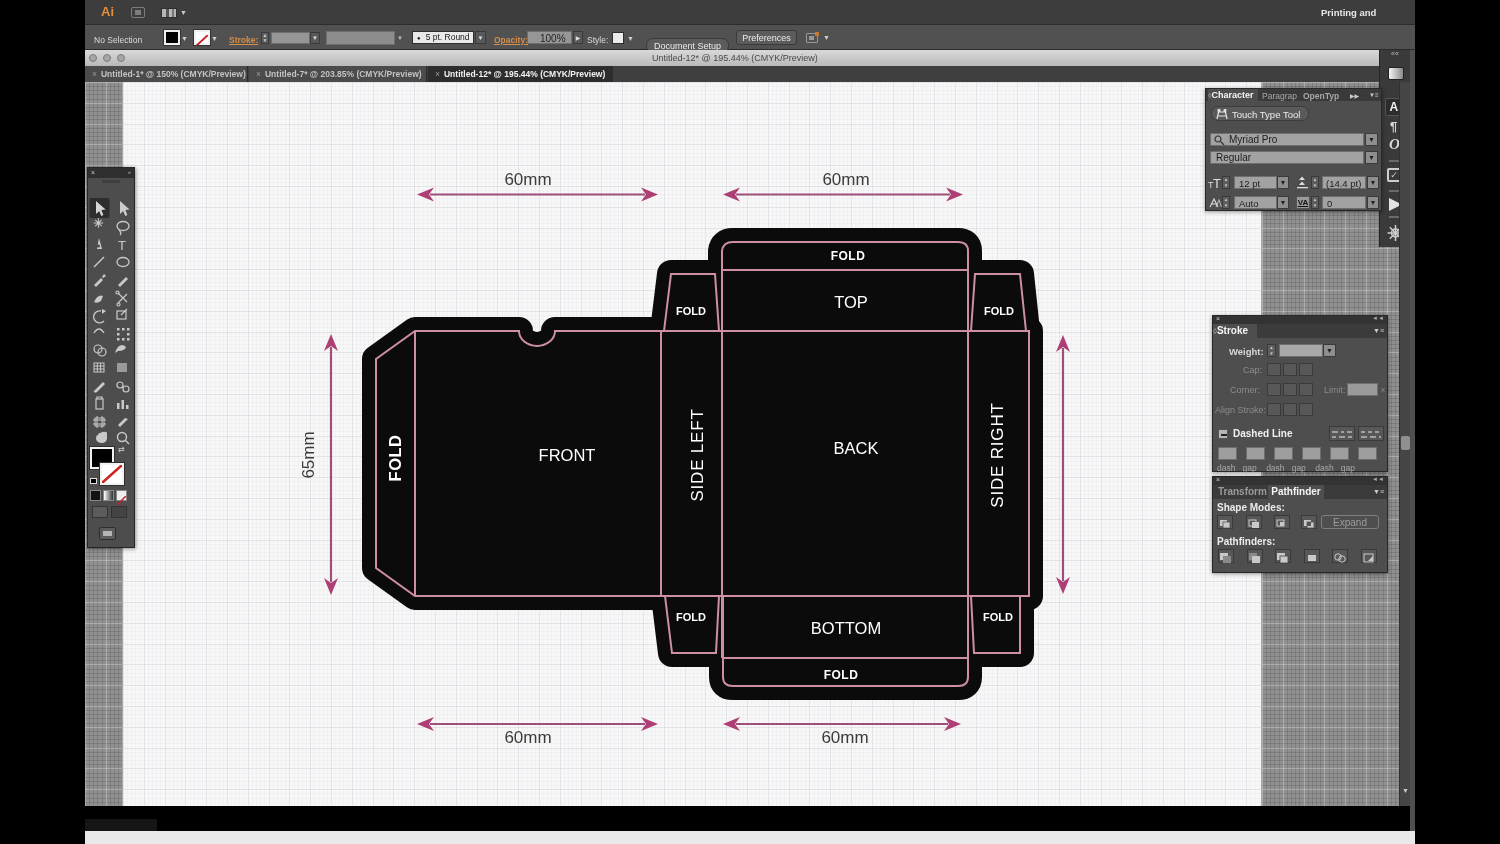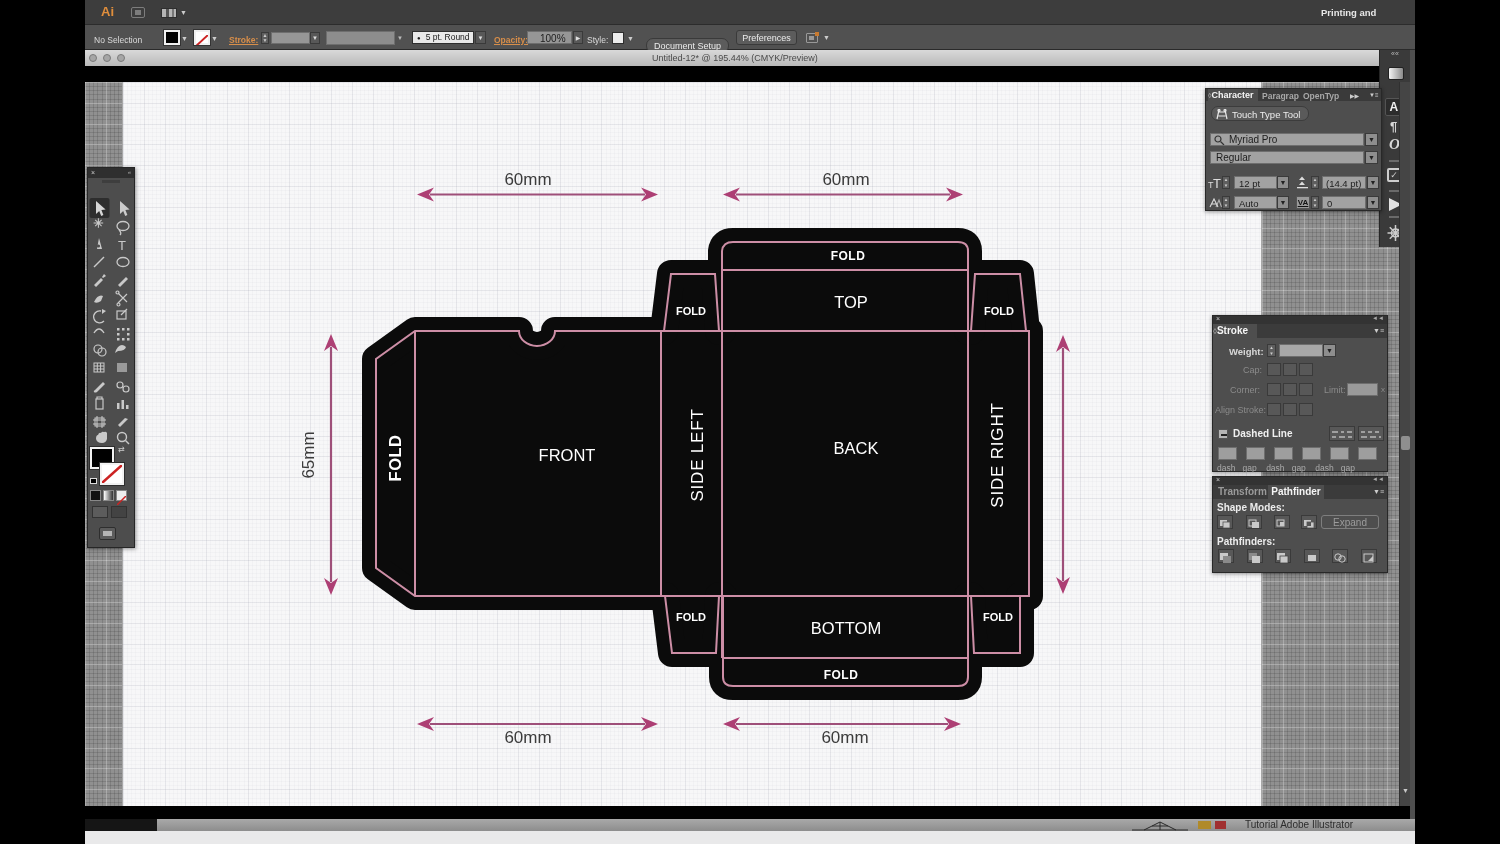--- a/index.html
+++ b/index.html
@@ -83,20 +83,25 @@
         <div class="abs" style="left:8px;top:-2px;width:4px;height:4px;background:#c87a30;"></div>
       </div>
     <div class="lbl" style="left:738px;top:9px;font-size:7px;color:#ccc;">▼</div>
   </div>
   <div class="abs" id="titlebar">
     <div class="abs" style="left:4px;top:4px;width:8px;height:8px;border-radius:50%;background:#a6a6a6;border:1px solid #7b7b7b;"></div>
     <div class="abs" style="left:18px;top:4px;width:8px;height:8px;border-radius:50%;background:#a6a6a6;border:1px solid #7b7b7b;"></div>
     <div class="abs" style="left:32px;top:4px;width:8px;height:8px;border-radius:50%;background:#a6a6a6;border:1px solid #7b7b7b;"></div>
     <div class="lbl" style="left:567px;top:3px;font-size:9px;color:#4a4a4a;">Untitled-12* @ 195.44% (CMYK/Preview)</div>
   </div>
+  <div class="abs" id="tabbar">
+    <div class="tab" style="left:0px;width:163px;"><span class="x">×</span>Untitled-1* @ 150% (CMYK/Preview)</div>
+    <div class="tab" style="left:164px;width:178px;"><span class="x">×</span>Untitled-7* @ 203.85% (CMYK/Preview)</div>
+    <div class="tab" style="left:343px;width:185px;background:#2d2d2d;color:#f2f2f2;"><span class="x">×</span>Untitled-12* @ 195.44% (CMYK/Preview)</div>
+  </div>
   <div class="abs" id="canvas">
     <div class="paste" style="left:0;top:0;width:37px;height:724px;"></div>
     <div class="paste" style="left:1177px;top:0;width:148px;height:724px;"></div>
     <div class="abs" id="artboard"></div>
     <svg class="abs" style="left:0;top:0" width="1325" height="724" viewBox="85 82 1325 724">
 
       <path d="M415,331 H519 A18,15 0 0 0 555,331 H664 L671,274 H715 L719,331 H722 V251 Q723,242 733,242 H958 Q968,242 968,251 V331 H971 L975,274 H1020 L1026,331 H1029 V596 H1020 V653 H974 L971,596 H968 V677 Q968,686 958,686 H733 Q723,686 723,677 V596 H719 L716,653 H672 L665,596 H415 L376,568 V359 Z" fill="#0b0b0b" stroke="#0b0b0b" stroke-width="28" stroke-linejoin="round" stroke-linecap="round"></path>
 
       <g stroke="#cd8ea6" stroke-width="2" fill="none">
         <path d="M415,331 H519 A18,15 0 0 0 555,331 H664 L671,274 H715 L719,331 H722 V251 Q723,242 733,242 H958 Q968,242 968,251 V331 H971 L975,274 H1020 L1026,331 H1029 V596 H1020 V653 H974 L971,596 H968 V677 Q968,686 958,686 H733 Q723,686 723,677 V596 H719 L716,653 H672 L665,596 H415 L376,568 V359 Z"></path>
@@ -281,21 +286,21 @@
 
   <div class="abs" style="left:1399px;top:82px;width:11px;height:724px;background:#454545;border-left:1px solid #303030;">
     <div class="abs" style="left:1px;top:354px;width:9px;height:14px;background:#8f8f8f;border-radius:2px;"></div>
     <div class="lbl" style="left:2px;top:705px;font-size:7px;color:#c9c9c9;">▼</div>
   </div>
   <div class="abs" style="left:1410px;top:50px;width:5px;height:781px;background:#4f4f4f;"></div>
 
   <div class="panel" id="charpanel" style="left:1205px;top:88px;width:177px;height:123px;">
     <div class="abs" style="left:0;top:0;width:175px;height:12px;background:#3a3a3a;">
       <div class="abs" style="left:2px;top:0;width:50px;height:12px;background:#4e4e4e;color:#f5f5f5;font-size:9px;font-weight:bold;line-height:12px;"><span style="color:#999;font-size:7px;">◊</span>Character</div>
-      <span class="lbl" style="left:56px;top:2px;font-size:8.5px;color:#a8a8a8;font-weight:bold;">Paragrap</span>
+      <span class="lbl" style="left:56px;top:2px;font-size:8.5px;color:#a8a8a8;font-weight:normal;">Paragrap</span>
       <span class="lbl" style="left:97px;top:2px;font-size:8.5px;color:#a8a8a8;font-weight:bold;">OpenTyp</span>
       <span class="lbl" style="left:144px;top:3px;font-size:6px;color:#ccc;">▶▶</span>
       <span class="lbl" style="left:163px;top:3px;font-size:6px;color:#ccc;">▼≡</span>
     </div>
     <div class="abs" style="left:5px;top:17px;width:98px;height:15px;background:#5a5a5a;border:1px solid #3c3c3c;border-radius:7px;">
       <svg class="abs" style="left:4px;top:2px;" width="12" height="11">
           <g stroke="#e8e8e8" stroke-width="1.2" fill="none">
             <path d="M1,10 L3,1 M11,10 L9,1 M2,3 L10,3 M2.5,7 L9.5,7"></path>
             <circle cx="3" cy="1.5" r="1"></circle>
             <circle cx="9" cy="1.5" r="1"></circle>
@@ -466,25 +471,15 @@
           </g>
         </svg></div>
     <div class="fld" style="left:5px;top:131px;width:19px;height:13px;background:#9e9e9e;"></div>
     <div class="fld" style="left:33px;top:131px;width:19px;height:13px;background:#9e9e9e;"></div>
     <div class="fld" style="left:61px;top:131px;width:19px;height:13px;background:#9e9e9e;"></div>
     <div class="fld" style="left:89px;top:131px;width:19px;height:13px;background:#9e9e9e;"></div>
     <div class="fld" style="left:117px;top:131px;width:19px;height:13px;background:#9e9e9e;"></div>
     <div class="fld" style="left:145px;top:131px;width:19px;height:13px;background:#9e9e9e;"></div>
     <div class="lbl" style="left:4px;top:147px;font-size:8.5px;color:#aaa;">dash&nbsp;&nbsp;&nbsp;gap&nbsp;&nbsp;&nbsp;&nbsp;dash&nbsp;&nbsp;&nbsp;gap&nbsp;&nbsp;&nbsp;&nbsp;dash&nbsp;&nbsp;&nbsp;gap</div>
   </div>
-  <div class="abs" id="caption">
-    <svg class="abs" style="left:1045px;top:1px;" width="60" height="11">
-        <g stroke="#2a2a2a" stroke-width="1" fill="none">
-          <path d="M2,10 L58,10 M30,10 L30,2 M30,2 L14,10 M30,2 L46,10 M22,6 L38,6"></path>
-        </g>
-      </svg>
-    <div class="abs" style="left:1113px;top:2px;width:13px;height:8px;background:#b08a2a;"></div>
-    <div class="abs" style="left:1130px;top:2px;width:11px;height:8px;background:#a03030;"></div>
-    <div class="lbl" style="left:1160px;top:0px;font-size:10px;color:#2d2d2d;">Tutorial Adobe Illustrator</div>
-  </div>
   <div class="abs" id="captiondark"></div>
   <div class="abs" id="bottomlight"></div>
 </div>
 
 </body></html>

